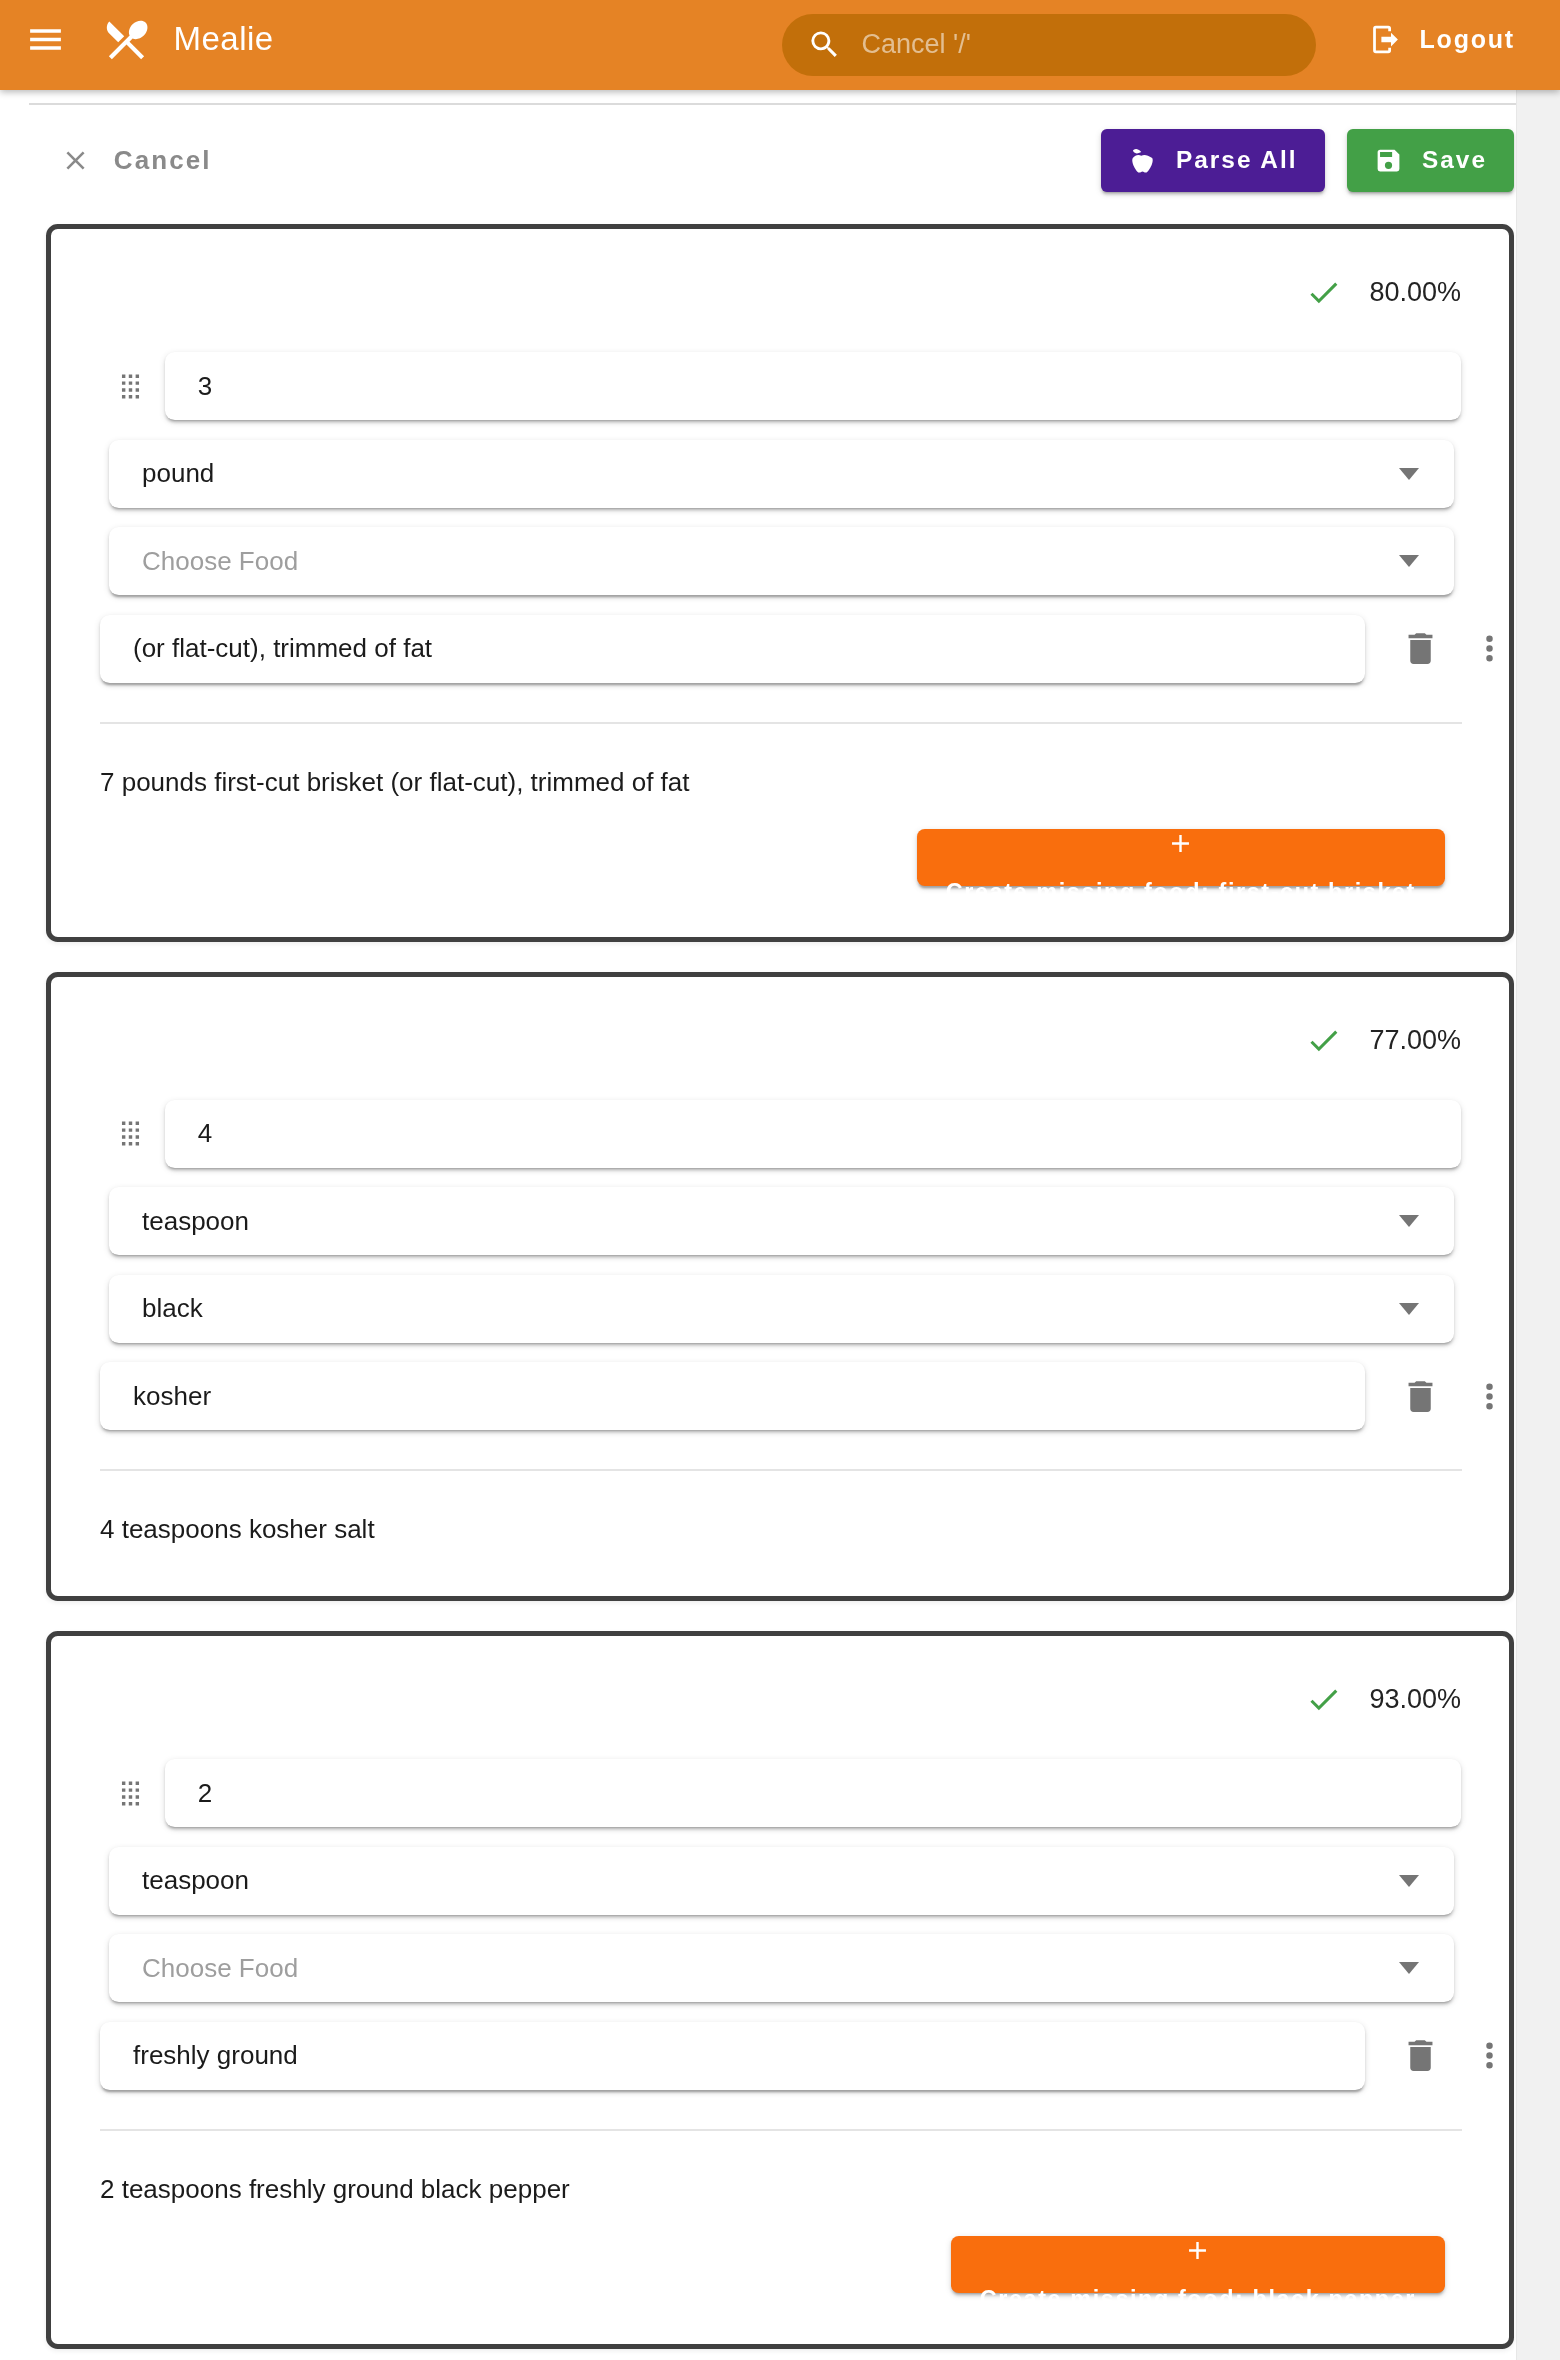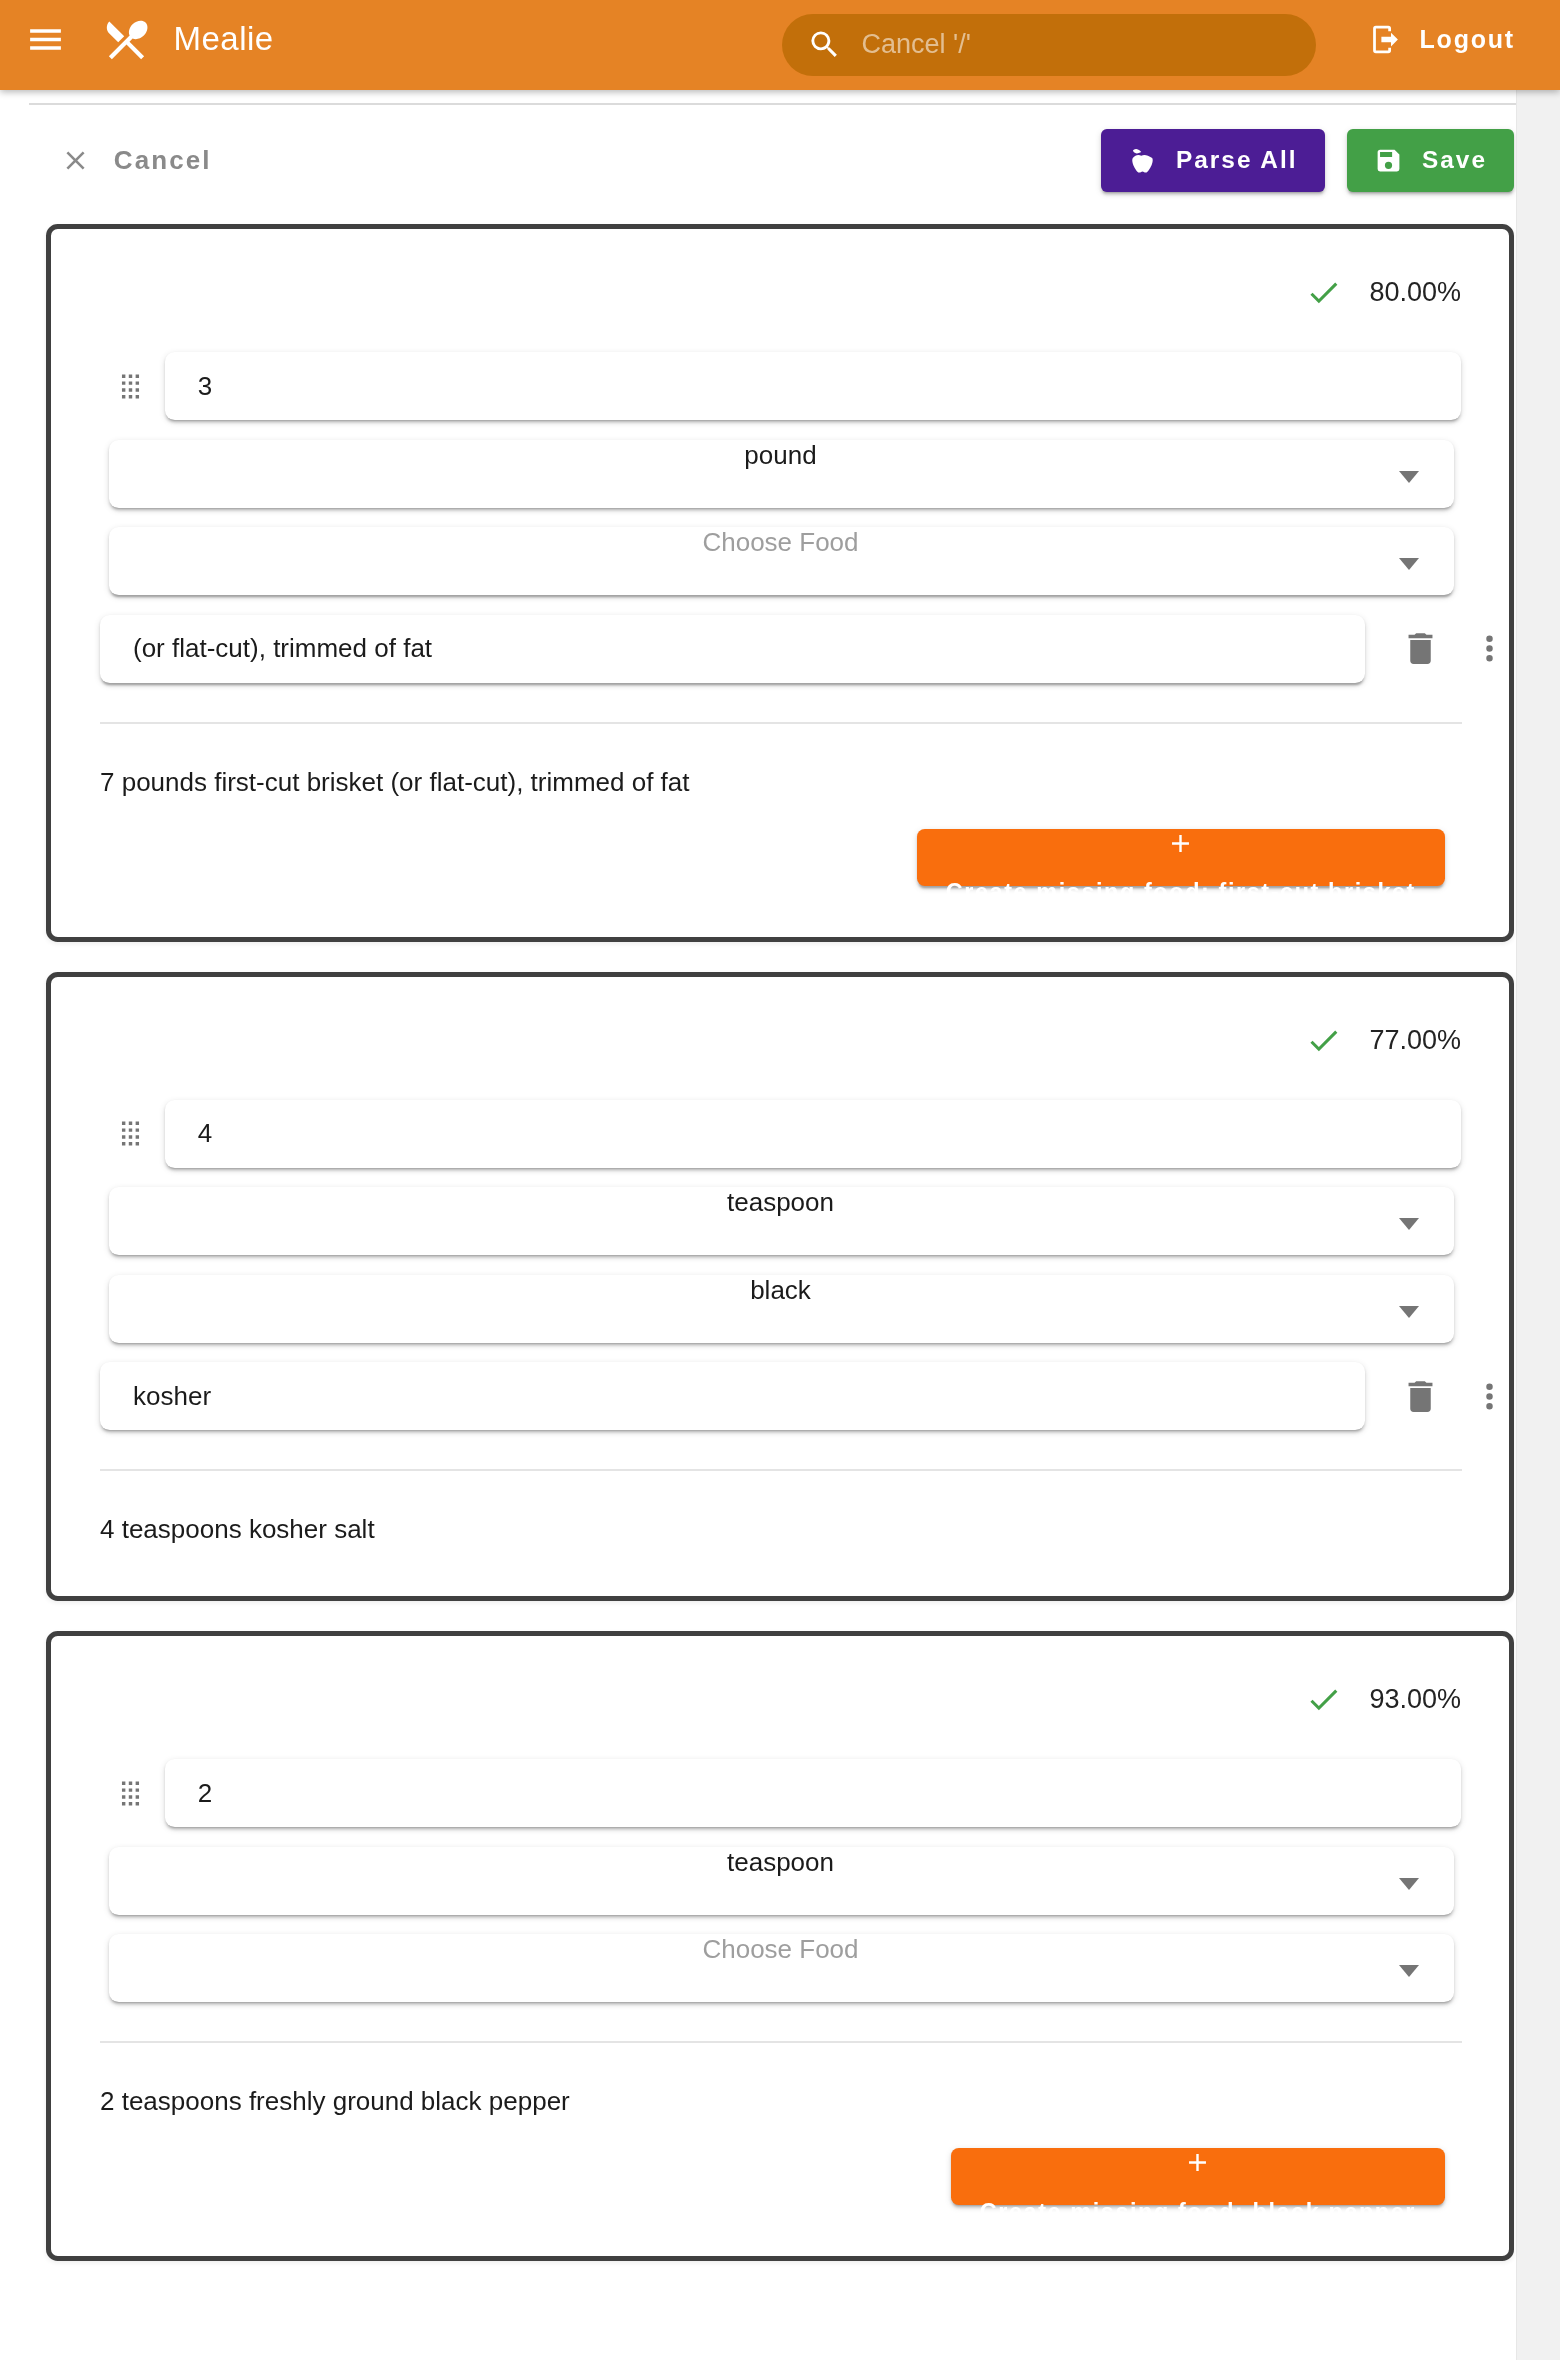--- a/index.html
+++ b/index.html
@@ -64,21 +64,21 @@
   .row-qty { display:flex; align-items:center; margin:41px 48px 0 59px; }
   .drag-handle { color:#757575; margin-right:13.7px; cursor:grab; background:none; border:none; padding:0; }
   .solo {
     height:68px; border:none; border-radius:9.8px; background:#fff;
     box-shadow:0 3.9px 2px -2.9px rgba(0,0,0,.2), 0 2.9px 2.9px 0 rgba(0,0,0,.14), 0 2px 7.8px 0 rgba(0,0,0,.12);
   }
   input.solo { flex:1; font-family:inherit; font-size:26px; color:#1b1b1b; padding:0 19.5px 0 33px; outline:none; width:100%; }
 
   .row-sel {
     margin:19.5px 55px 0 58px; display:flex; align-items:center;
-    padding:0 35px 0 33px; font-size:26px; cursor:pointer;flex-direction:column;
+    padding:0 35px 0 33px; font-size:26px; cursor:pointer;
   }
   .sel-value { color:#1b1b1b; }
   .sel-value.ph { color:#9E9E9E; }
   .sel-arrow {
     margin-left:auto; width:0; height:0;
     border-left:10.7px solid transparent; border-right:10.7px solid transparent;
     border-top:12.7px solid #757575;
   }
 
   .row-note { display:flex; align-items:center; margin:19.5px 0 0 49px; }
@@ -293,20 +293,37 @@
       <input class="solo" type="text" value="2" style="">
     </div>
     <div class="row-sel solo">
       <span class="sel-value">teaspoon</span>
       <span class="sel-arrow"></span>
     </div>
     <div class="row-sel solo">
       <span class="sel-value ph">Choose Food</span>
       <span class="sel-arrow"></span>
     </div>
+    <div class="row-note">
+      <input class="solo note-input" type="text" value="freshly ground" style="">
+      <button class="iconbtn trash-btn">
+        <span>
+          <svg width="41" height="41" viewBox="0 0 24 24" fill="#757575">
+              <path d="M19,4H15.5L14.5,3H9.5L8.5,4H5V6H19V4M6,19A2,2 0 0,0 8,21H16A2,2 0 0,0 18,19V7H6V19Z"></path>
+            </svg>
+        </span>
+      </button>
+      <button class="iconbtn dots-btn">
+        <span>
+          <svg width="39" height="39" viewBox="0 0 24 24" fill="#757575">
+              <path d="M12,16A2,2 0 0,1 14,18A2,2 0 0,1 12,20A2,2 0 0,1 10,18A2,2 0 0,1 12,16M12,10A2,2 0 0,1 14,12A2,2 0 0,1 12,14A2,2 0 0,1 10,12A2,2 0 0,1 12,10M12,4A2,2 0 0,1 14,6A2,2 0 0,1 12,8A2,2 0 0,1 10,6A2,2 0 0,1 12,4Z"></path>
+            </svg>
+        </span>
+      </button>
+    </div>
     <div class="card-divider"></div>
     <div class="orig-text">2 teaspoons freshly ground black pepper</div>
     <div class="row-create">
       <button class="btn-create">
         <span>
           <svg width="29" height="29" viewBox="0 0 24 24" fill="#ffffff">
               <path d="M19,13H13V19H11V13H5V11H11V5H13V11H19V13Z"></path>
             </svg>
         </span>
         <span>Create missing food: black pepper</span>

